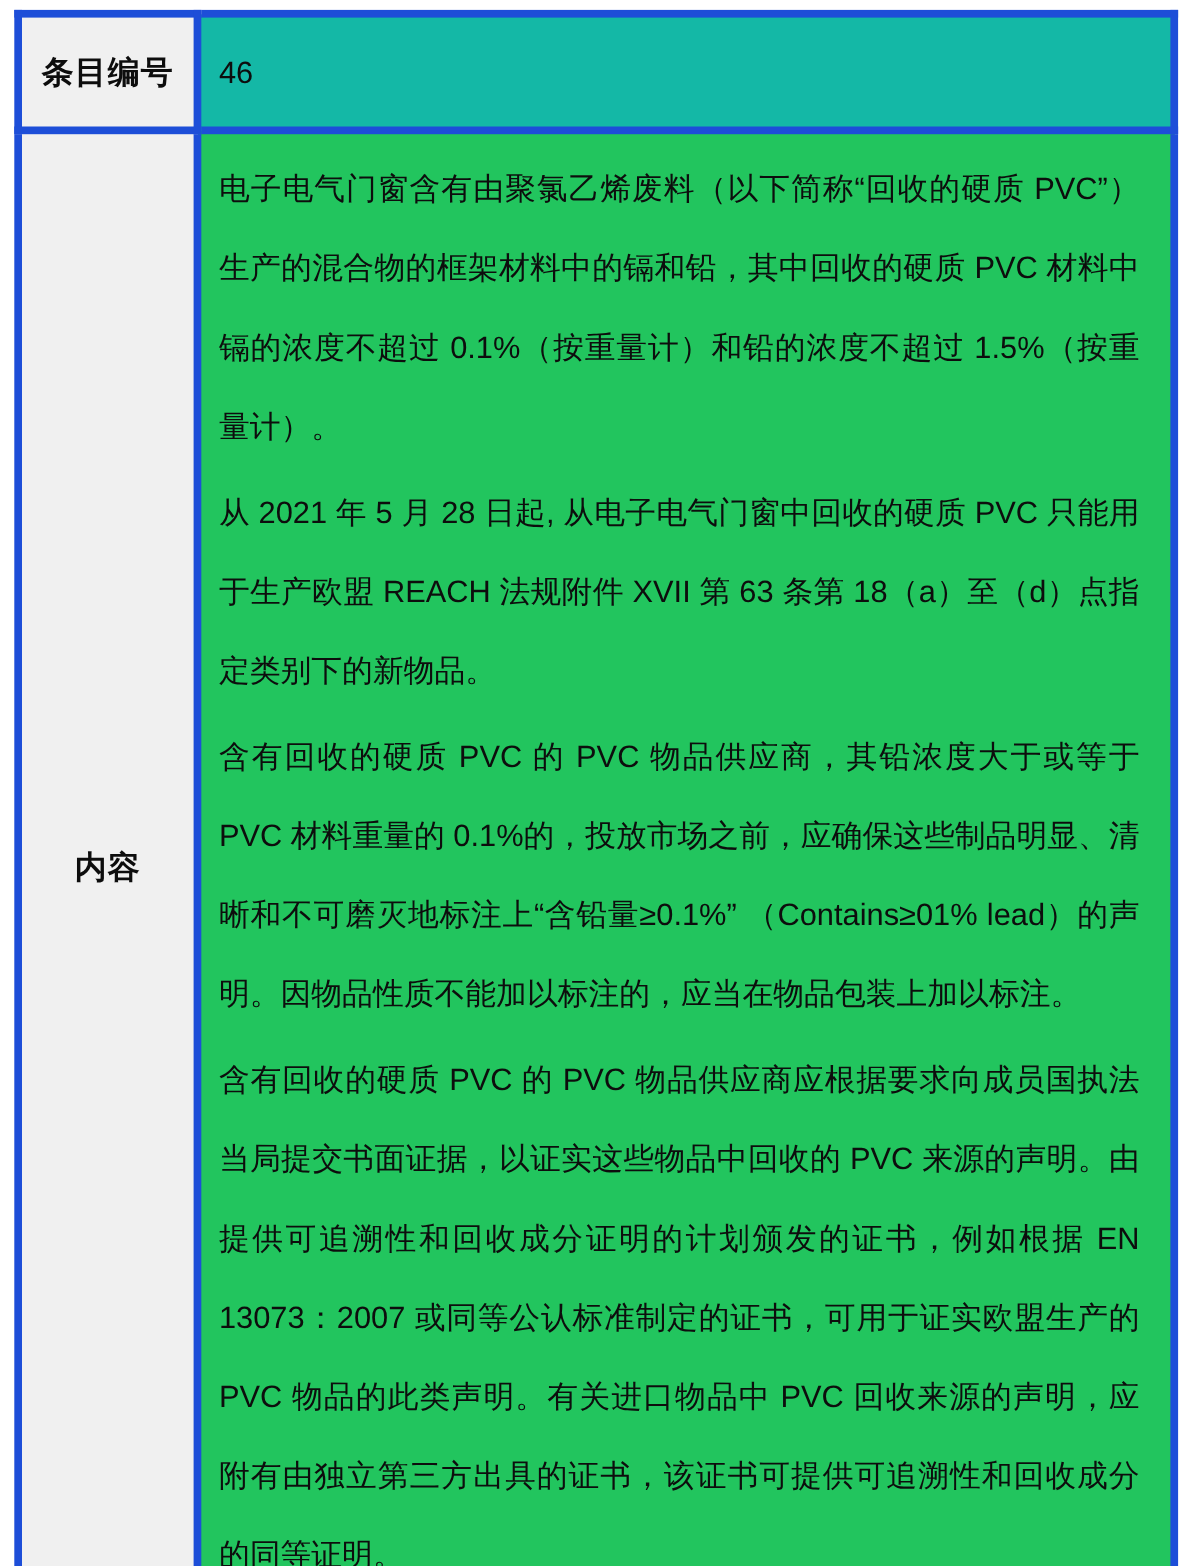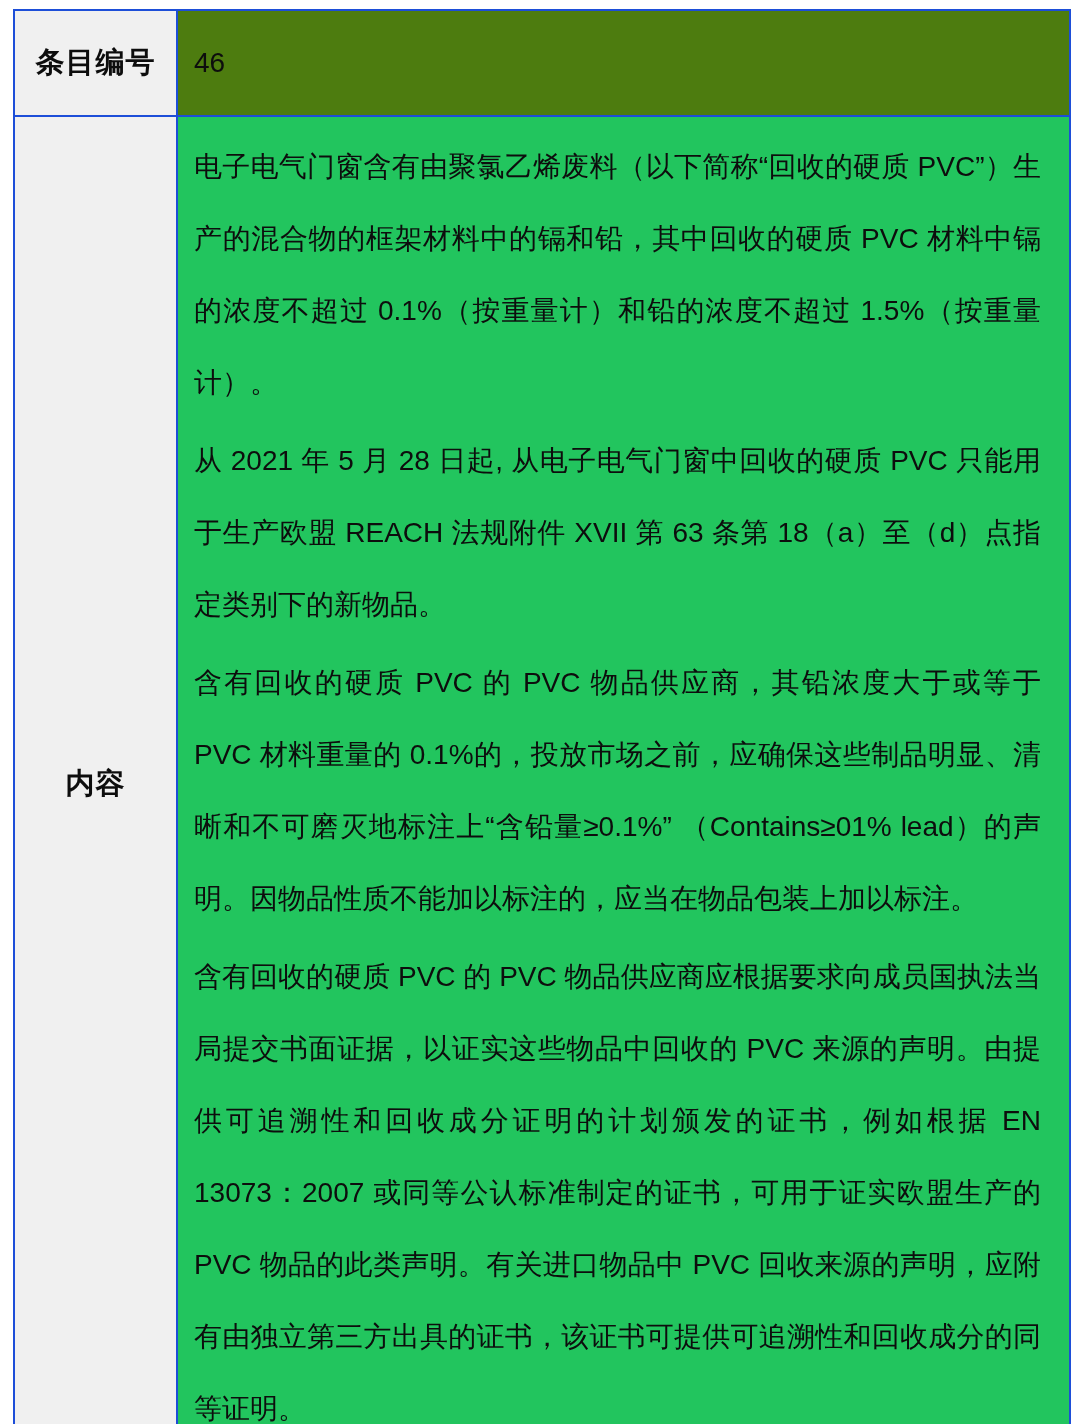--- a/index.html
+++ b/index.html
@@ -19,36 +19,36 @@
     position: absolute;
     left: 13px;
     top: 9px;
     width: 1058px;
     height: 1406px;
     border-collapse: collapse;
     table-layout: fixed;
   }
   table.doc-table th,
   table.doc-table td {
-    border: 2px solid #1d4ed8;
+    border: 7px solid #1d4ed8;
     margin-top: 37px;
   }
   col.label-col { width: 163px; }
   th.label-cell {
     background: #f0f0f0;
     font-weight: 700;
     font-size: 29px;
     text-align: center;
     vertical-align: middle;
     letter-spacing: 1px;
   }
   tr.row-entry { height: 106px; }
   tr.row-scope { height: 105px; }
   td.value-cell {
-    background: #4d7c0f;
+    background: #14b8a6;
     font-size: 28px;
     vertical-align: middle;
     padding: 0 16px;
   }
   td.content-cell {
     background: #22c55e;
     vertical-align: top;
     padding: 14px 28px 6px 16px;
   }
   td.content-cell p {

